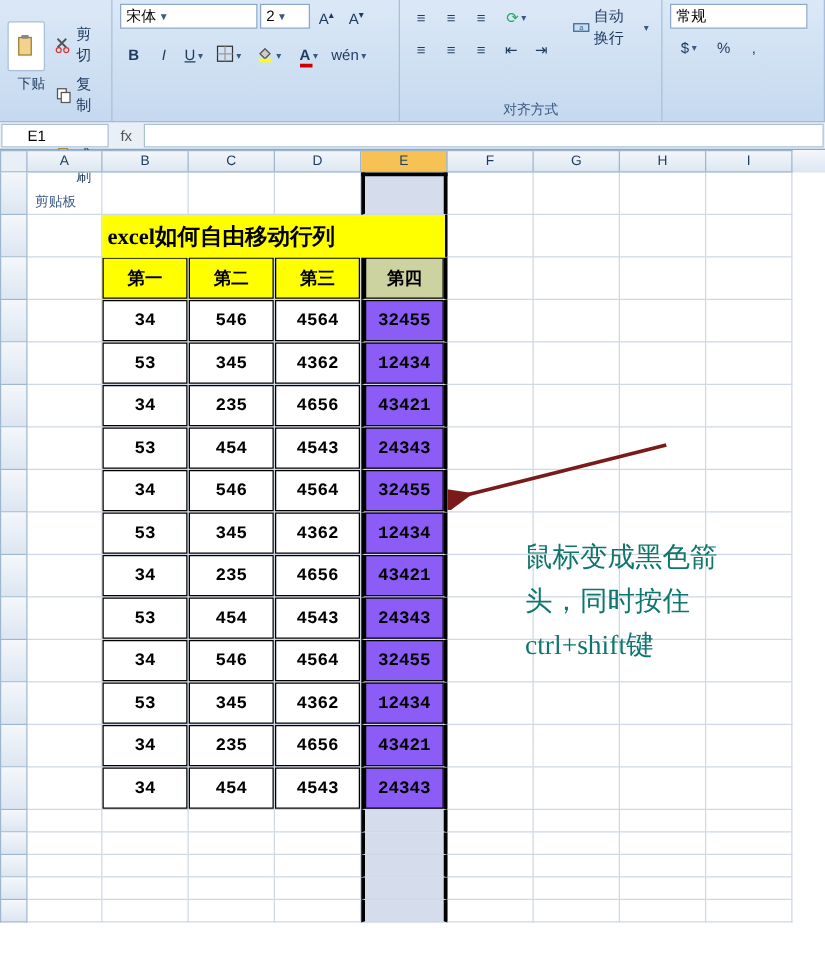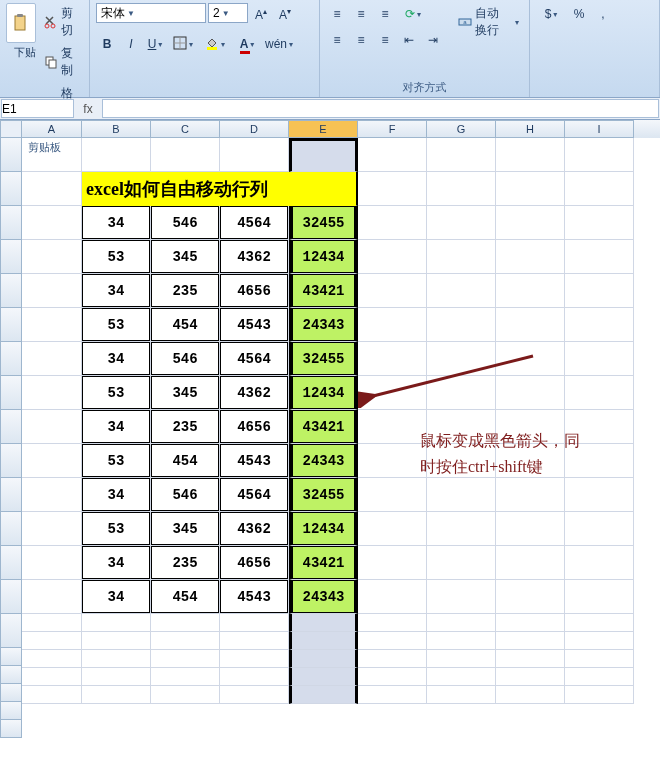--- a/index.html
+++ b/index.html
@@ -3,33 +3,33 @@
 <meta charset="utf-8">
 <style>
   * { box-sizing: border-box; margin: 0; padding: 0; font-family: "Microsoft YaHei", Arial, sans-serif; }
   body { width: 660px; height: 774px; overflow: hidden; background: #fff; font-size: 12px; }
 
   
   .ribbon { background: linear-gradient(#dbe8f7,#c5d9ef); height: 98px; border-bottom: 1px solid #8ba6c7; display: flex; }
   .group { border-right: 1px solid #a9bfd9; display: flex; flex-direction: column; justify-content: space-between; padding: 3px 6px 0 6px; }
   .group-label { text-align: center; color: #3b5a82; font-size: 11px; padding: 2px 0; }
   .group-body { flex: 1; display: flex; align-items: flex-start; gap: 4px; }
-  .clip-col { display: flex; flex-direction: column; gap: 2px; }
+  .clip-col { display: flex; flex-direction: column; gap: 2px; margin-top: 14px; }
   .rbtn { display: flex; align-items: center; gap: 3px; padding: 1px 3px; border: 1px solid transparent; border-radius: 2px; font-size: 12px; color: #1e3a5f; cursor: pointer; }
   .ico { width: 16px; height: 16px; display: inline-flex; align-items: center; justify-content: center; }
   .dd { font-size: 8px; color: #3b5a82; margin-left: 2px; }
   .font-sel { display: flex; gap: 2px; margin-bottom: 4px; }
   .combo { background: #fff; border: 1px solid #8ba6c7; height: 20px; display: flex; align-items: center; padding: 0 4px; font-size: 12px; }
   .btnrow { display: flex; gap: 2px; }
   .sqbtn { width: 22px; height: 22px; display: flex; align-items: center; justify-content: center; border: 1px solid transparent; border-radius: 2px; cursor: pointer; color: #1e3a5f; font-size: 12px; }
   .paste-big { width: 30px; height: 40px; background: #fff; border: 1px solid #a9bfd9; border-radius: 2px; display: flex; align-items: center; justify-content: center; }
 
   
   .fbar { display: flex; height: 22px; border-bottom: 1px solid #8ba6c7; background: #e9eff7; }
-  .namebox { width: 73px; background: #fff; border: 1px solid #a9bfd9; margin: 1px; padding: 0 0; font-size: 12px; display: flex; align-items: center; }
+  .namebox { width: 86px; background: #fff; border: 1px solid #a9bfd9; margin: 1px; padding: 0 20px; font-size: 12px; display: flex; align-items: center; }
   .fxlbl { width: 26px; display: flex; align-items: center; justify-content: center; color: #555; }
   .fxinp { flex: 1; background: #fff; border: 1px solid #a9bfd9; margin: 1px; }
 
   
   .sheet { position: relative; }
   .colhead { display: flex; height: 18px; background: linear-gradient(#f4f7fb,#dce6f1); }
   .corner { width: 22px; border: 1px solid #9eb6ce; background: #e9eff7; }
   .ch { border: 1px solid #9eb6ce; border-left: none; text-align: center; font-size: 11px; color: #1e3a5f; line-height: 16px; }
   .ch.sel { background: #f6c254; }
   .gridwrap { position: relative; height: 636px; }
@@ -39,26 +39,26 @@
   .cells { position: absolute; left: 22px; top: 0; }
   .cellrow { display: flex; }
   .cell { height: 34px; border-right: 1px solid #d0d7e5; border-bottom: 1px solid #d0d7e5; }
   .cell.h18 { height: 18px; }
 
   
   .title { background: #ffff00; font-size: 18px; font-weight: bold; font-family: SimSun, serif; display: flex; align-items: center; padding-left: 4px; height: 100%; }
   .th { background: #ffff00; border: 1.5px solid #000; font-weight: bold; display: flex; align-items: center; justify-content: center; height: 100%; font-family: SimSun, serif; font-size: 14px; }
   .th.sel { background: #cdd3a0; }
   .td { border: 1.5px solid #000; display: flex; align-items: center; justify-content: center; height: 100%; font-family: "Courier New", monospace; font-weight: bold; font-size: 14px; }
-  .td.sel { background: #bef264; }
+  .td.sel { background: #8b5cf6; }
   .colsel { background: #d5dceb; }
 
   
   .arrow { position: absolute; pointer-events: none; }
-  .note { position: absolute; color: #7f1d1d; font-size: 16px; font-family: SimSun, serif; line-height: 1.6; }
+  .note { position: absolute; color: #0f766e; font-size: 22px; font-family: SimSun, serif; line-height: 1.6; }
 </style>
 </head>
 <body>
 
 <div class="ribbon">
   <div class="group" style="width:90px">
     <div class="group-body">
       <div class="clip-col">
         <div class="paste-big">
           <span class="ico">
@@ -207,20 +207,23 @@
             <span>自动换行</span>
             <span class="dd">▾</span>
           </div>
       </div>
     </div>
     <div class="group-label">对齐方式</div>
   </div>
 
   <div class="group" style="flex:1">
     <div class="group-body" style="flex-direction:column;gap:4px;width:100%">
+      <div class="combo" style="width:110px">
+          <span>常规</span>
+        </div>
       <div class="btnrow">
         <div class="sqbtn" style="width:30px">
             <span>$</span>
             <span class="dd">▾</span>
           </div>
         <div class="sqbtn">
             <span>%</span>
           </div>
         <div class="sqbtn">
             <span>,</span>
@@ -297,20 +300,39 @@
           <div class="cell" style="width: 69px; background: rgb(255, 255, 0);"></div>
           <div class="cell" style="width: 69px; border-left: 3px solid rgb(0, 0, 0); border-right: 3px solid rgb(0, 0, 0); background: rgb(255, 255, 0);"></div>
           <div class="cell" style="width: 69px;"></div>
           <div class="cell" style="width: 69px;"></div>
           <div class="cell" style="width: 69px;"></div>
           <div class="cell" style="width: 69px;"></div>
         </div>
         <div class="cellrow">
           <div class="cell" style="width: 60px;"></div>
           <div class="cell" style="width: 69px; padding: 0px;">
+            <div class="th">第一</div>
+          </div>
+          <div class="cell" style="width: 69px; padding: 0px;">
+            <div class="th">第二</div>
+          </div>
+          <div class="cell" style="width: 69px; padding: 0px;">
+            <div class="th">第三</div>
+          </div>
+          <div class="cell" style="width: 69px; border-left: 3px solid rgb(0, 0, 0); border-right: 3px solid rgb(0, 0, 0); padding: 0px;">
+            <div class="th sel">第四</div>
+          </div>
+          <div class="cell" style="width: 69px;"></div>
+          <div class="cell" style="width: 69px;"></div>
+          <div class="cell" style="width: 69px;"></div>
+          <div class="cell" style="width: 69px;"></div>
+        </div>
+        <div class="cellrow">
+          <div class="cell" style="width: 60px;"></div>
+          <div class="cell" style="width: 69px; padding: 0px;">
             <div class="td">34</div>
           </div>
           <div class="cell" style="width: 69px; padding: 0px;">
             <div class="td">546</div>
           </div>
           <div class="cell" style="width: 69px; padding: 0px;">
             <div class="td">4564</div>
           </div>
           <div class="cell" style="width: 69px; border-left: 3px solid rgb(0, 0, 0); border-right: 3px solid rgb(0, 0, 0); padding: 0px;">
             <div class="td sel">32455</div>

